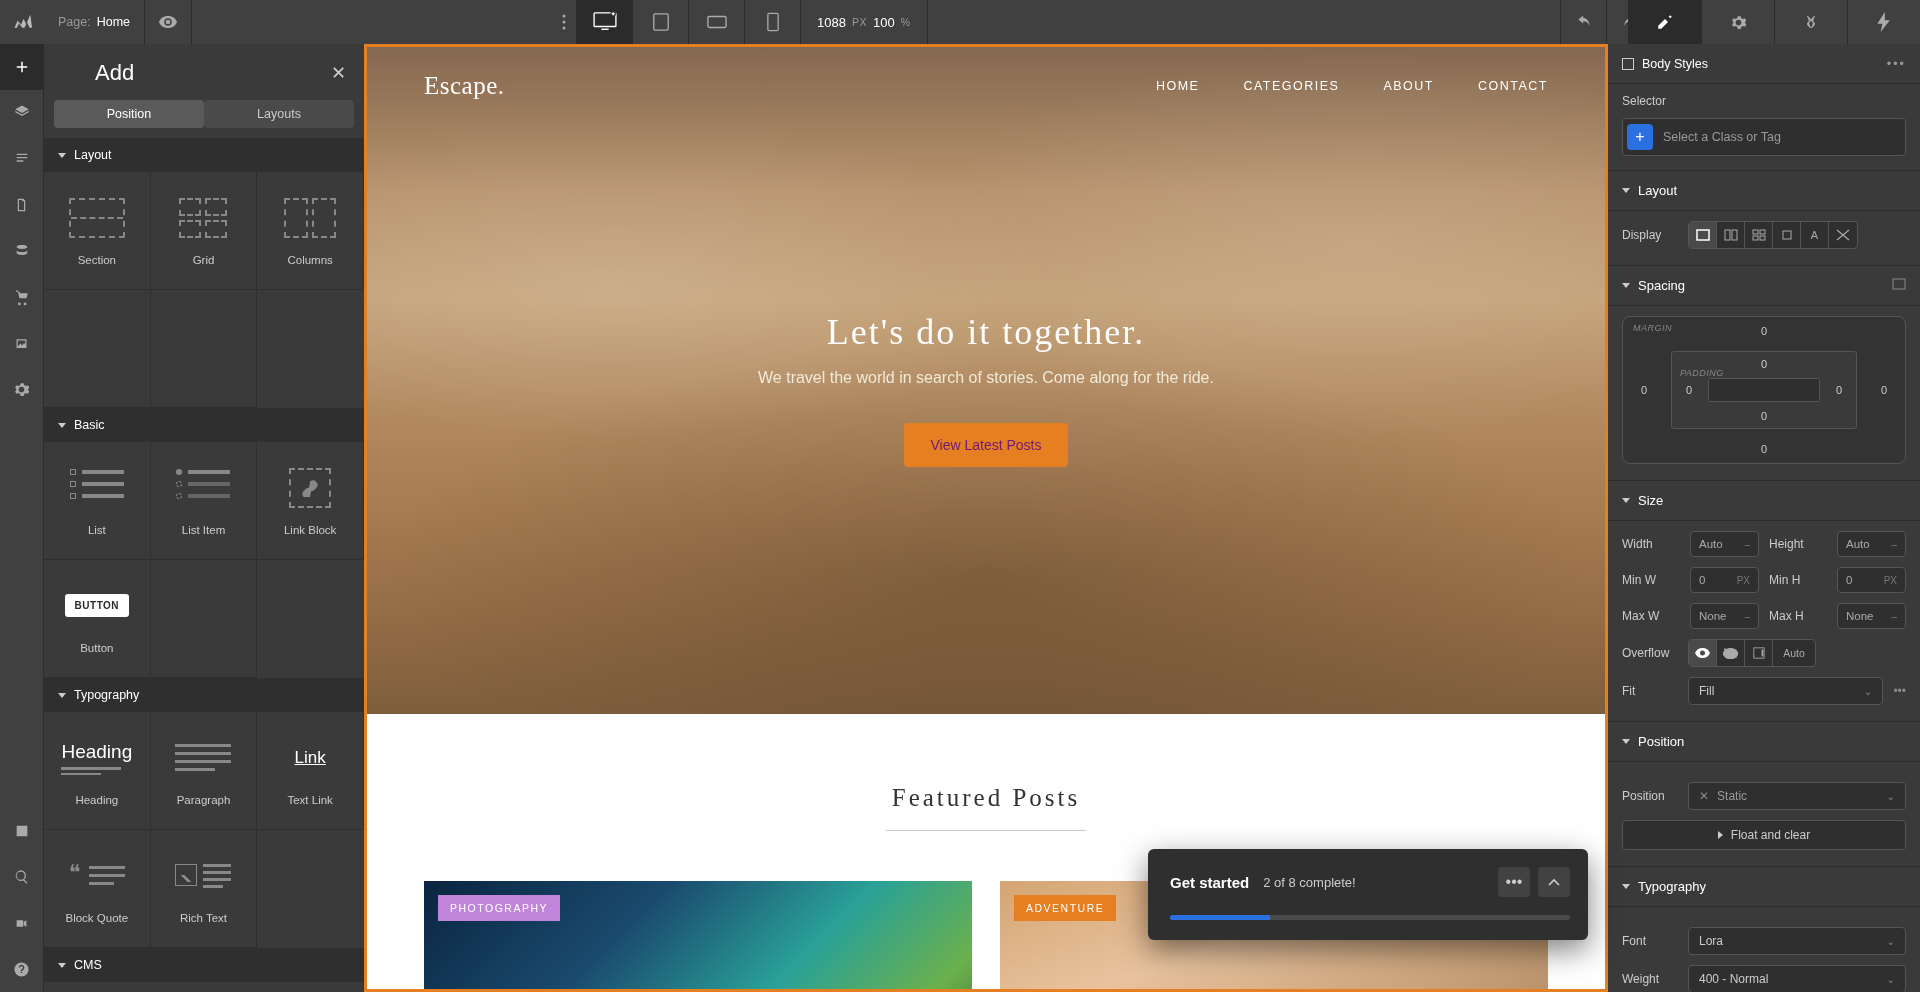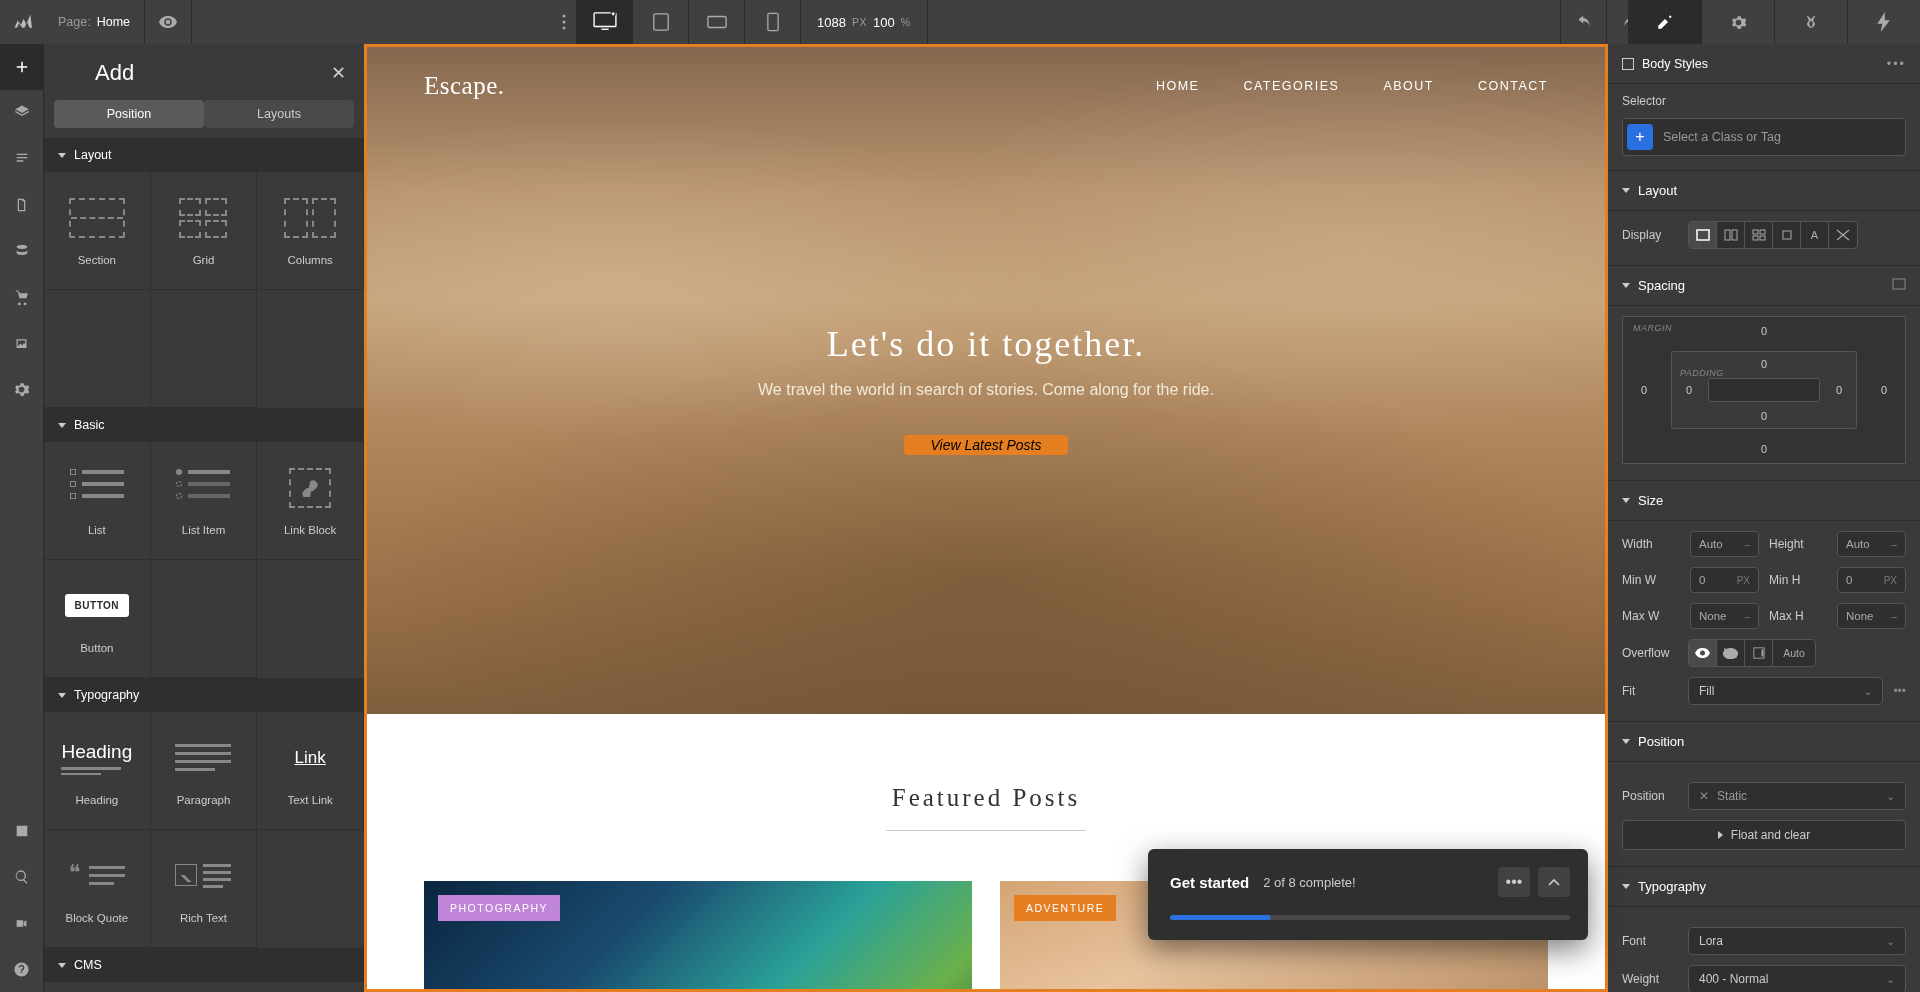--- a/index.html
+++ b/index.html
@@ -85,21 +85,21 @@
   .hero::before { content: ""; position: absolute; inset: 0; background:
       radial-gradient(ellipse 60% 40% at 20% 35%, rgba(255,255,255,.15), transparent 60%),
       radial-gradient(ellipse 55% 45% at 80% 30%, rgba(255,255,255,.12), transparent 65%),
       radial-gradient(ellipse 70% 50% at 50% 80%, rgba(0,0,0,.18), transparent 70%);
   }
   .site-header { position: absolute; top: 0; left: 0; right: 0; height: 84px; display: flex; align-items: center; justify-content: space-between; padding: 0 60px; color: #fff; }
   .site-logo { font-family: Georgia, 'Times New Roman', serif; font-size: 25px; letter-spacing: .5px; }
   .site-nav { display: flex; gap: 44px; font-size: 12.5px; letter-spacing: 1.5px; }
   .hero h1 { font-family: Georgia, 'Times New Roman', serif; font-size: 36px; font-weight: 400; letter-spacing: 2px; z-index: 1; text-align: right; margin-top: 20px; }
   .hero p { margin-top: 16px; font-size: 16px; color: #f0ead8; z-index: 1; }
-  .hero .cta { margin-top: 36px; background: #e67e22; color: #000000; padding: 2px 26px; border-radius: 4px; font-size: 14px; z-index: 1; font-style: italic; }
+  .hero .cta { margin-top: 36px; background: #e67e22; color: #701a75; padding: 14px 26px; border-radius: 4px; font-size: 14px; z-index: 1; }
   .cat-strip { height: 78px; background: #fff; display: flex; align-items: center; justify-content: space-around; padding: 0 60px; color: #555; font-size: 15px; border-bottom: 1px solid #eee; }
   .featured { padding: 70px 60px 0 60px; text-align: center; }
   .featured h2 { font-family: Georgia, 'Times New Roman', serif; font-size: 25px; color: #333; letter-spacing: 3px; font-weight: 400; }
   .featured .underline { width: 200px; height: 1px; background: #ccc; margin: 18px auto 50px auto; }
   .post-row { display: flex; gap: 28px; justify-content: center; }
   .post-card { width: 555px; height: 280px; position: relative; overflow: hidden; }
   .post-card.p1 { background: linear-gradient(135deg, #0a2540 0%, #1a4a6e 30%, #2aa198 55%, #6ab04c 75%, #1e3a2f 100%); }
   .post-card.p2 { background: linear-gradient(160deg, #d4a574 0%, #e8c39e 30%, #caa178 55%, #9c7a5a 80%, #6b5640 100%); }
   .post-tag { position: absolute; left: 14px; top: 14px; padding: 7px 12px; color: #fff; font-size: 10.5px; letter-spacing: 1.5px; }
   .post-tag.purple { background: #c085d8; }
@@ -120,21 +120,21 @@
   .sp-section-head .trail { margin-left: auto; color: #888; }
   .sp-body { padding: 10px 14px 16px 14px; border-bottom: 1px solid #2b2b2b; }
   .disp-row { display: flex; align-items: center; gap: 10px; }
   .disp-row .lbl { width: 56px; color: #ccc; }
   .seg-group { display: flex; background: #2f2f2f; border: 1px solid #555; border-radius: 4px; overflow: hidden; }
   .seg-group .seg-btn { width: 28px; height: 26px; display: flex; align-items: center; justify-content: center; border-right: 1px solid #555; color: #aaa; font-size: 11px; }
   .seg-group .seg-btn:last-child { border-right: none; }
   .seg-group .seg-btn.active { background: #4a4a4a; color: #fff; }
 
   
-  .spacing-box { position: relative; height: 148px; background: #333; border-radius: 0; border: 1px solid #555; }
+  .spacing-box { position: relative; height: 148px; background: #333; border-radius: 8px; border: 1px solid #555; }
   .spacing-box .m-label { position: absolute; left: 10px; top: 6px; font-size: 9px; letter-spacing: .5px; color: #888; font-style: italic; }
   .spacing-box .pad-box { position: absolute; left: 48px; right: 48px; top: 34px; bottom: 34px; border: 1px solid #555; background: #3a3a3a; border-radius: 3px; }
   .spacing-box .p-label { position: absolute; left: 8px; top: 16px; font-size: 9px; letter-spacing: .5px; color: #888; font-style: italic; }
   .spacing-box .inner-box { position: absolute; left: 36px; right: 36px; top: 26px; bottom: 26px; border: 1px solid #555; background: #2f2f2f; border-radius: 2px; }
   .sp-num { position: absolute; color: #ccc; font-size: 11px; }
 
   .size-grid { display: grid; grid-template-columns: 58px 1fr 58px 1fr; row-gap: 10px; column-gap: 10px; align-items: center; }
   .size-grid .lbl { color: #ccc; font-size: 12px; }
   .val-input { background: #2f2f2f; border: 1px solid #555; border-radius: 4px; height: 26px; display: flex; align-items: center; justify-content: space-between; padding: 0 8px; color: #aaa; font-size: 11.5px; }
   .val-input .unit { color: #777; font-size: 10px; }

